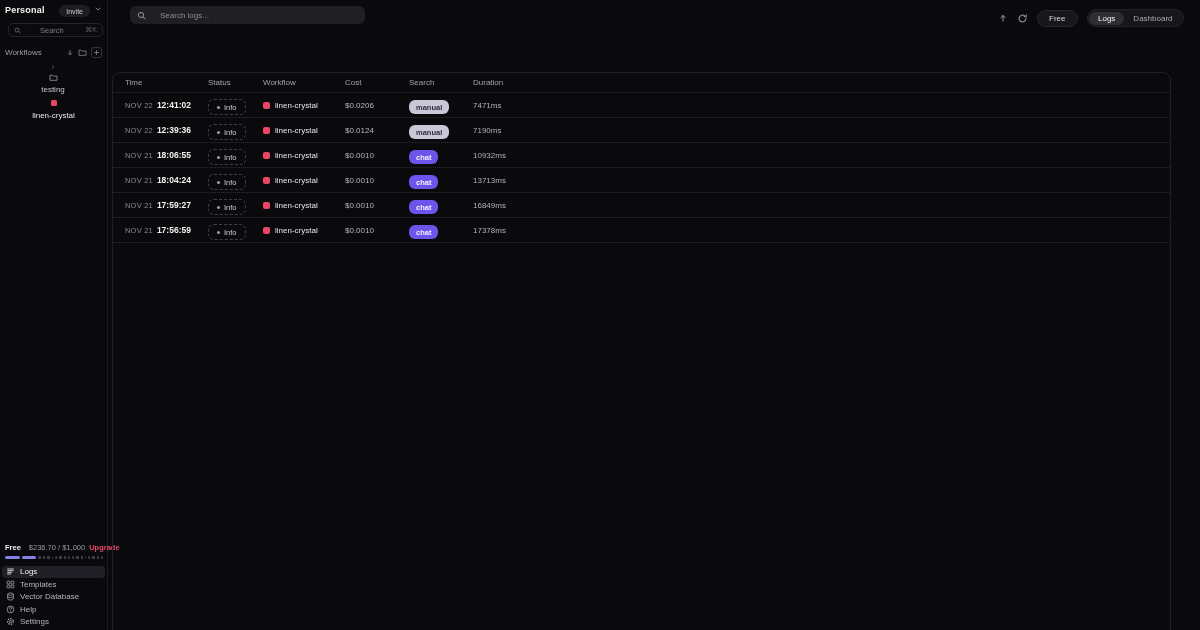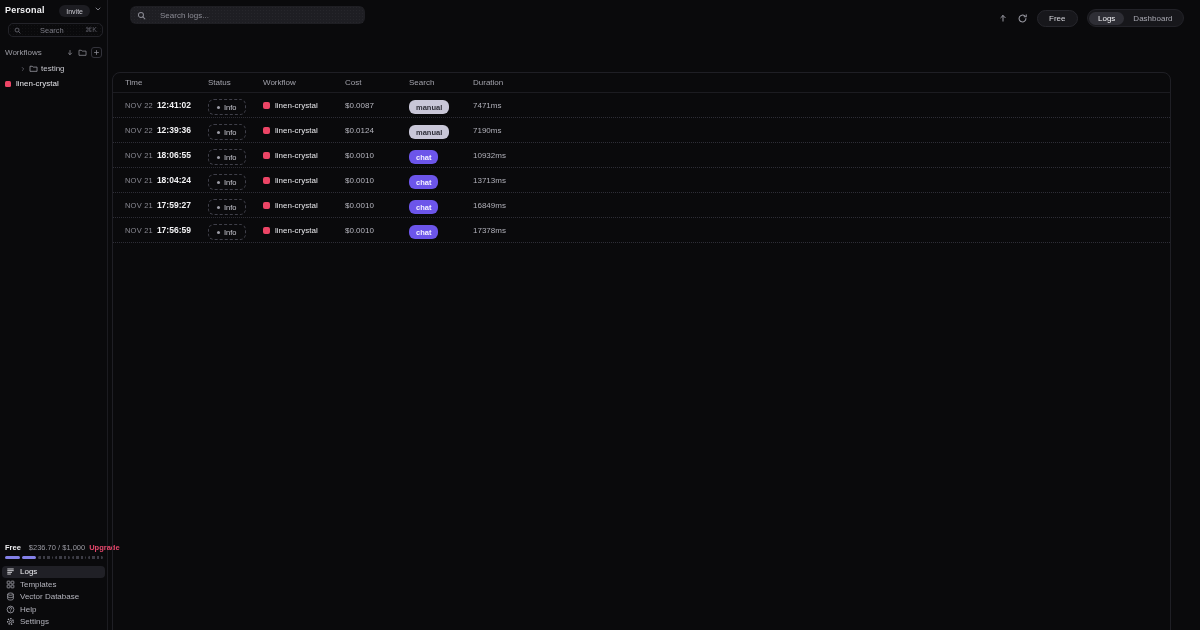--- a/index.html
+++ b/index.html
@@ -38,21 +38,21 @@
   .side-search .s-ico { color:#6e6e78; }
   .side-search .s-label { flex:1; font-size:7.5px; color:#7c7c86; }
   .side-search .s-kbd { font-size:7px; color:#5d5d67; }
 
   .wf-header { display:flex; align-items:center; margin-top:10px; padding:0 5px 3px 5px; }
   .wf-title { flex:1; font-size:8px; color:#9c9ca4; }
   .wf-actions { display:flex; align-items:center; gap:4px; color:#8a8a93; }
   .wf-actions .act { cursor:pointer; display:flex; }
   .plus-box { border:1px solid #33333b; border-radius:3px; padding:1px; }
 
-  .tree-row { display:flex; align-items:center; gap:3px; padding:3px 5px 3px 20px; cursor:pointer; }
+  .tree-row { display:flex; align-items:center; gap:3px; padding:3px 5px 3px 4px; cursor:pointer;flex-direction:column; }
   .tree-row .caret { color:#6a6a74; }
   .tree-row .f-ico { color:#9c9ca4; }
   .tree-label { font-size:8px; color:#c6c6cd; }
   .tree-row.wf-item { gap:5px; padding-left:5px; }
   .wf-swatch { width:6px; height:6px; border-radius:1.5px; background:var(--accent-pink); flex:none; }
   .tree-row.wf-item .tree-label { color:#e4e4e9; }
 
   .side-spacer { flex:1; }
 
   .usage { padding:0 4px 0 5px; }
@@ -311,21 +311,21 @@
     <div>
       <span class="status-badge">
         <span class="status-dot"></span>
         <span class="status-text">Info</span>
       </span>
     </div>
     <div class="cell-workflow">
       <span class="wf-dot"></span>
       <span class="wf-name">linen-crystal</span>
     </div>
-    <div class="cell-cost">$0.0087</div>
+    <div class="cell-cost">$0.0206</div>
     <div>
       <span class="trigger-badge badge-manual">manual</span>
     </div>
     <div class="cell-duration">7471ms</div>
   </div>
 
   <div class="tgrid trow">
     <div class="cell-time">
       <span class="t-date">NOV 22</span>
       <span class="t-time">12:39:36</span>

